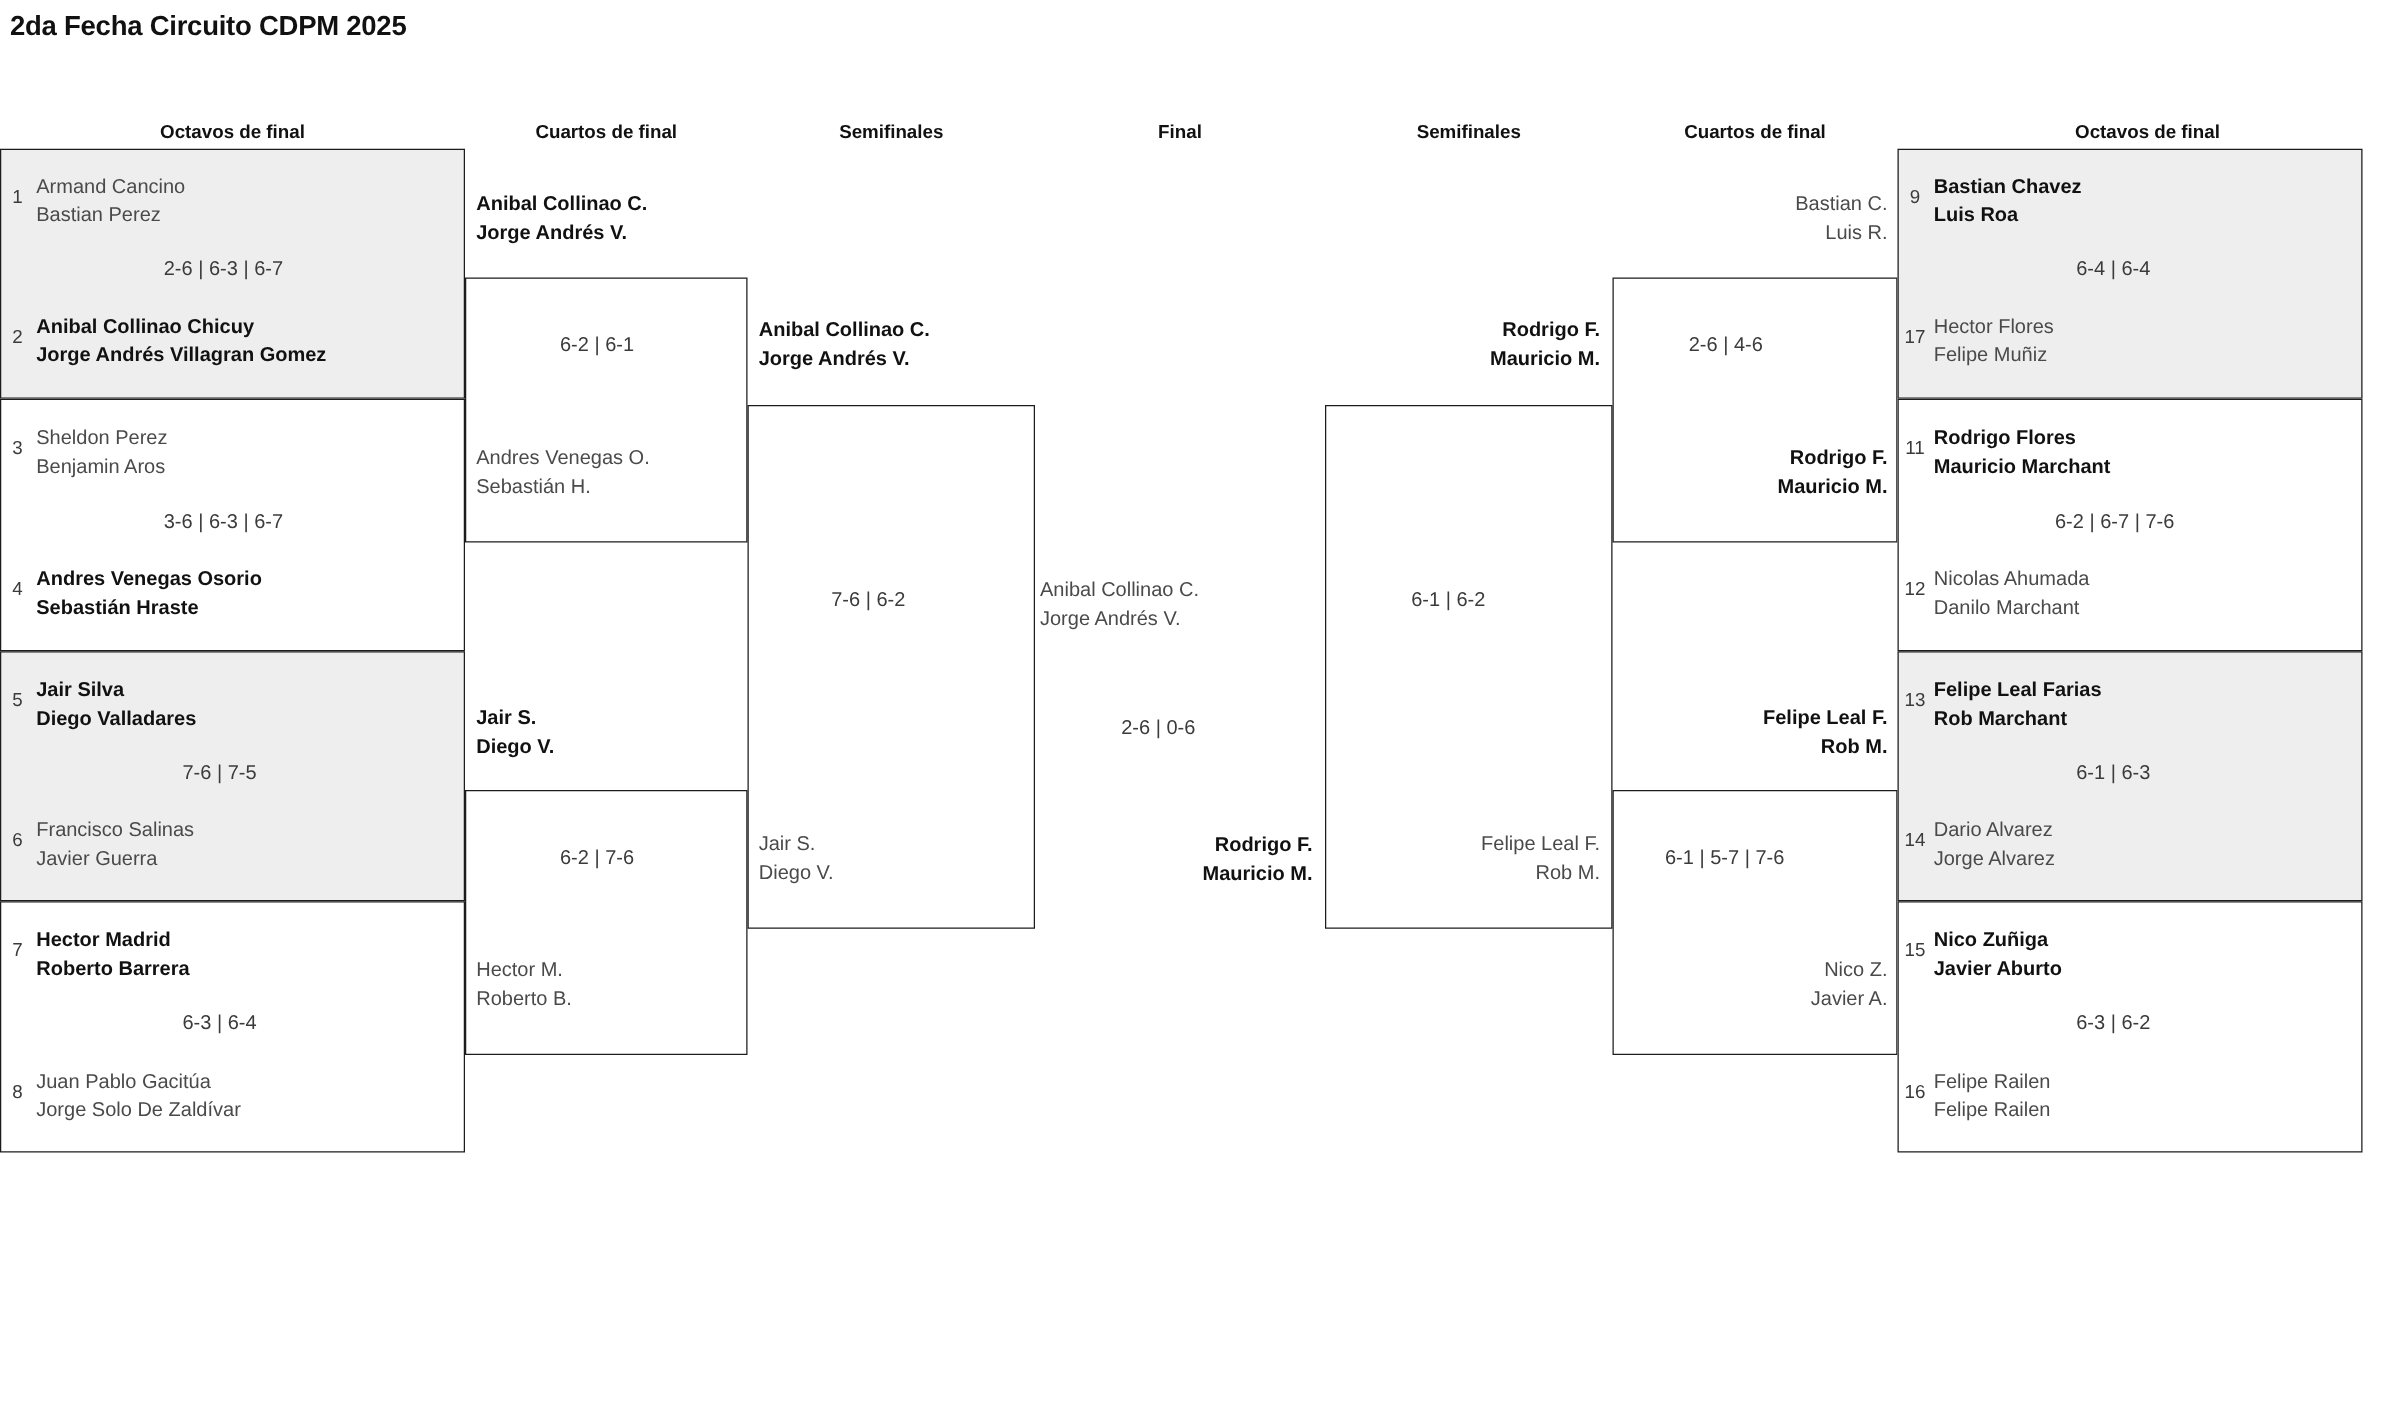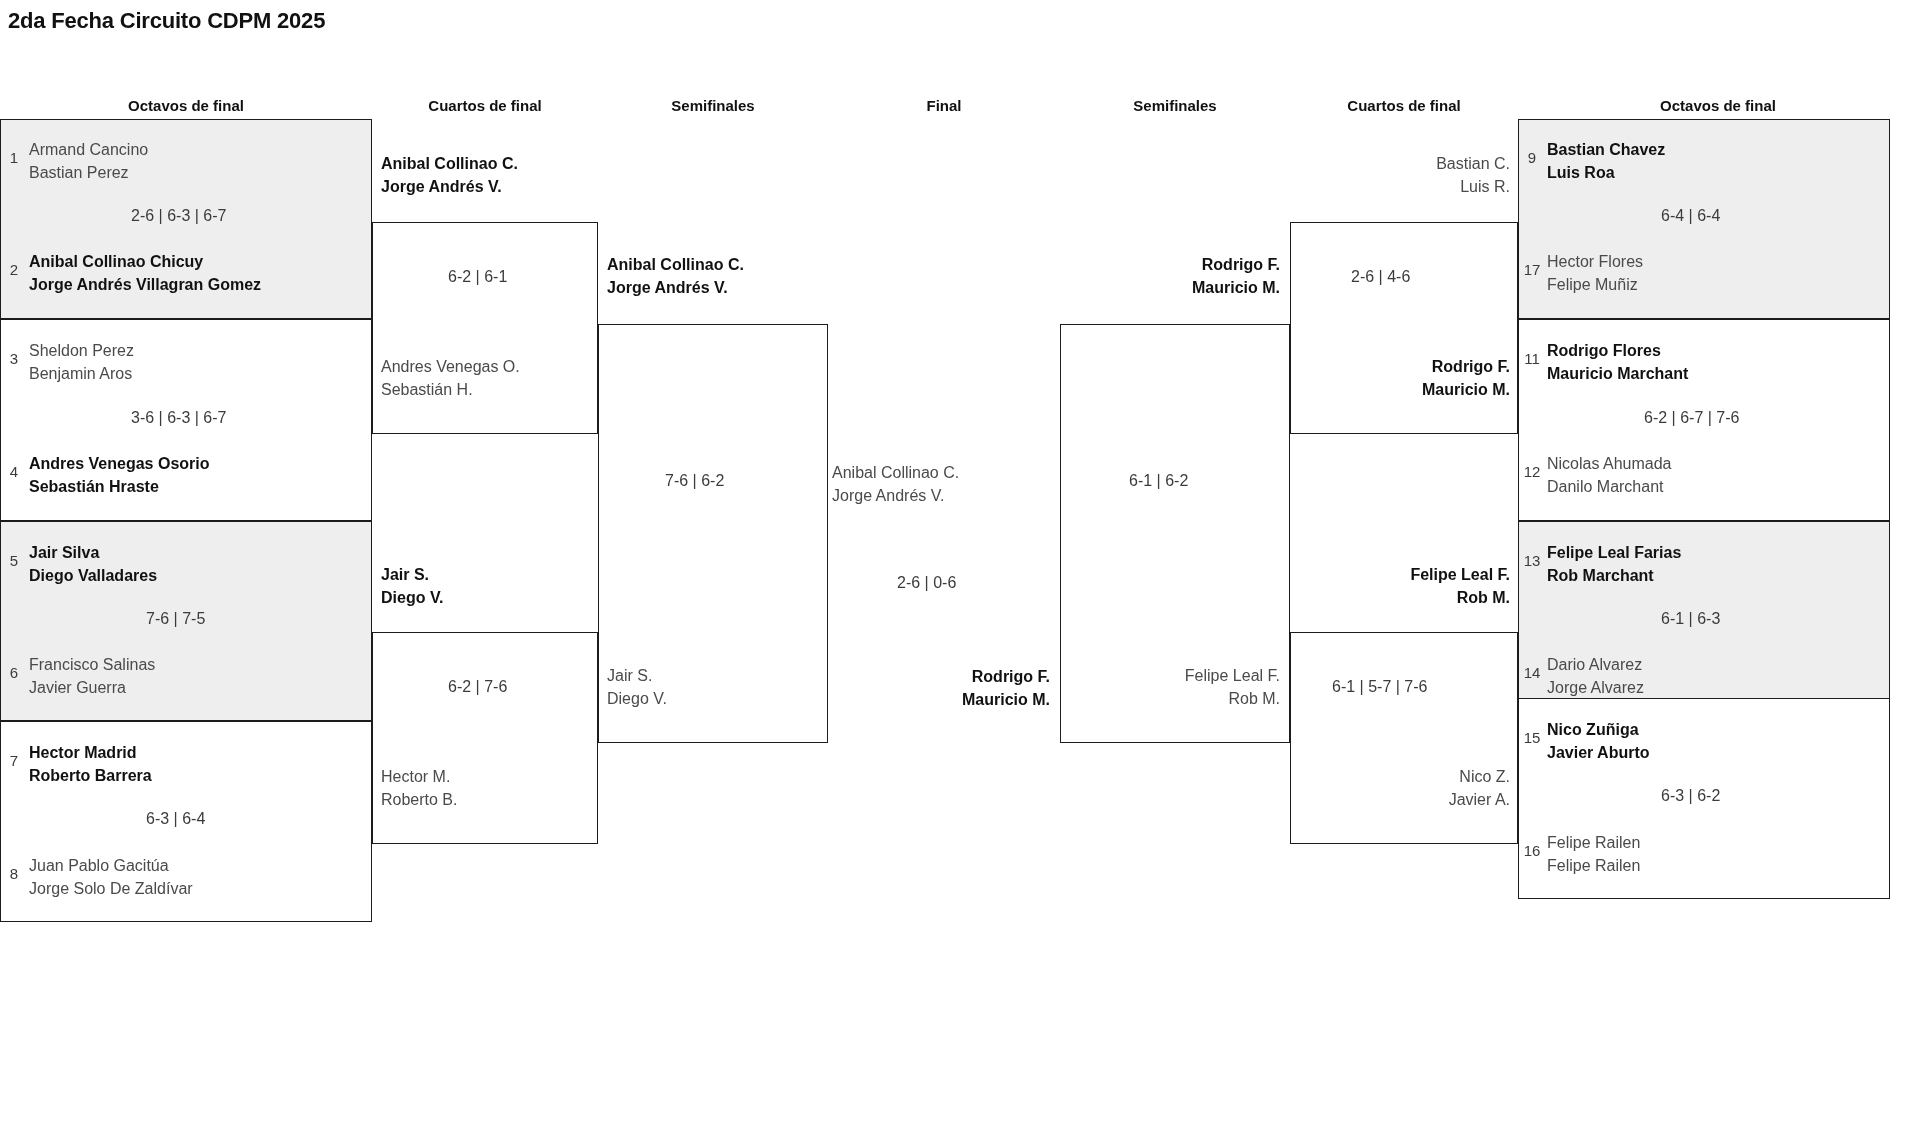--- a/index.html
+++ b/index.html
@@ -186,21 +186,21 @@
   <div class="match shaded" style="left:1518px; top:521px; width:372px; height:200px;">
     <span class="seed" style="left:2px; top:30px;">13</span>
     <span class="team win" style="left:28px; top:19px;">Felipe Leal Farias</span>
     <span class="team win" style="left:28px; top:42px;">Rob Marchant</span>
     <span class="score" style="left:142px; top:88px;">6-1 | 6-3</span>
     <span class="seed" style="left:2px; top:142px;">14</span>
     <span class="team lose" style="left:28px; top:131px;">Dario Alvarez</span>
     <span class="team lose" style="left:28px; top:154px;">Jorge Alvarez</span>
   </div>
 
-  <div class="match plain" style="left:1518px; top:698px; width:372px; height:201px;">
+  <div class="match plain" style="left:1518px; top:721px; width:372px; height:201px;">
     <span class="seed" style="left:2px; top:30px;">15</span>
     <span class="team win" style="left:28px; top:19px;">Nico Zuñiga</span>
     <span class="team win" style="left:28px; top:42px;">Javier Aburto</span>
     <span class="score" style="left:142px; top:88px;">6-3 | 6-2</span>
     <span class="seed" style="left:2px; top:143px;">16</span>
     <span class="team lose" style="left:28px; top:132px;text-align:center;">Felipe Railen</span>
     <span class="team lose" style="left:28px; top:155px;">Felipe Railen</span>
   </div>
 
 </div>

